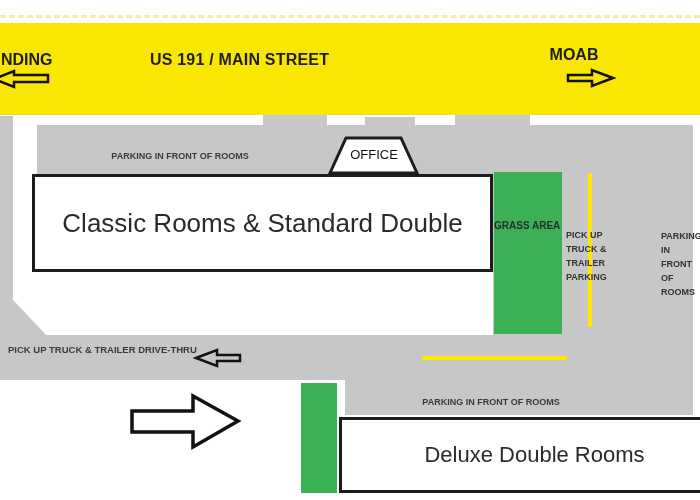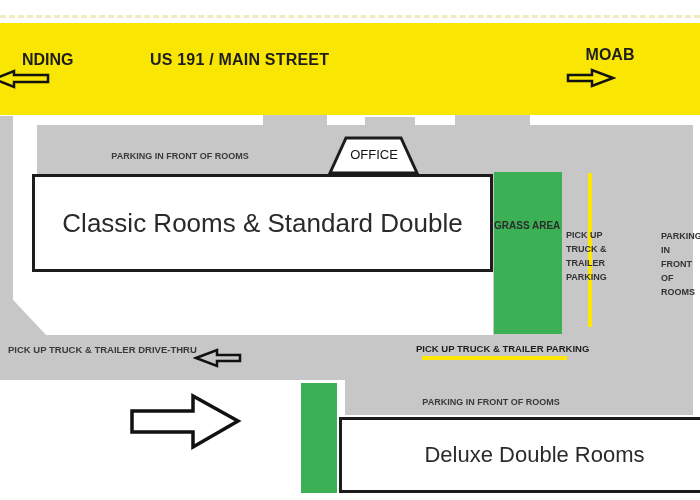--- a/index.html
+++ b/index.html
@@ -18,22 +18,22 @@
   .g-leftcorner{left:0;top:300px;width:47px;height:36px;z-index:1;
     clip-path:polygon(0% 0%,28% 0%,100% 100%,0% 100%);}
   .g-drive1{left:263px;top:114px;width:64px;height:13px;z-index:1;}
   .g-drive2{left:455px;top:114px;width:75px;height:13px;z-index:1;}
   .g-drive3{left:365px;top:117px;width:50px;height:10px;z-index:1;}
   
   .road{left:0;top:23px;width:700px;height:92px;background:#f9e602;z-index:2;}
   .dashline{left:0;top:15px;width:700px;height:0;border-top:3px dashed #f0ecc0;z-index:1;}
   .roadtext{position:absolute;font-weight:700;color:#1e1e1e;}
   .road-name{left:150px;top:28px;width:210px;font-size:16px;letter-spacing:.2px;}
-  .road-west{left:1px;top:28px;font-size:16px;padding-left:21px;}
-  .road-east{left:564px;top:23px;width:92px;text-align:center;font-size:16px;}
+  .road-west{left:1px;top:28px;font-size:16px;}
+  .road-east{left:528px;top:23px;width:92px;text-align:center;font-size:16px;}
   
   .green{background:#3cb054;}
   .grass1{left:494px;top:172px;width:68px;height:162px;z-index:2;}
   .grass2{left:301px;top:383px;width:36px;height:110px;z-index:2;}
   
   .ymark{background:#ffe603;}
   .yline-v{left:588px;top:173px;width:4px;height:154px;z-index:3;}
   .yline-h{left:422px;top:356px;width:145px;height:4px;z-index:3;}
   
   .bldg{background:#ffffff;border:3px solid #1c1c1c;display:flex;align-items:center;justify-content:center;z-index:3;}
@@ -121,20 +121,19 @@
     <div>IN FRONT</div>
     <div>OF</div>
     <div>ROOMS</div>
   </div>
 
   <div class="lbl lbl-drivethru">PICK UP TRUCK &amp; TRAILER DRIVE-THRU</div>
   <svg class="arrow" style="left:193px;top:347px;" width="50" height="22" viewBox="0 0 50 22">
     <polygon points="3,11 24,3 24,8 47,8 47,14 24,14 24,19"></polygon>
   </svg>
 
-  <div class="lbl lbl-midparking">PICK UP TRUCK &amp; TRAILER PARKING</div>
   <div class="lbl lbl-bottom-parking">PARKING IN FRONT OF ROOMS</div>
 
   <svg class="arrow arrow-north" style="left:129px;top:392px;" width="114" height="60" viewBox="0 0 114 60">
     <polygon points="3,19 64,19 64,4 109,29 64,55 64,40 3,40"></polygon>
   </svg>
 
 </div>
 
 </body></html>

